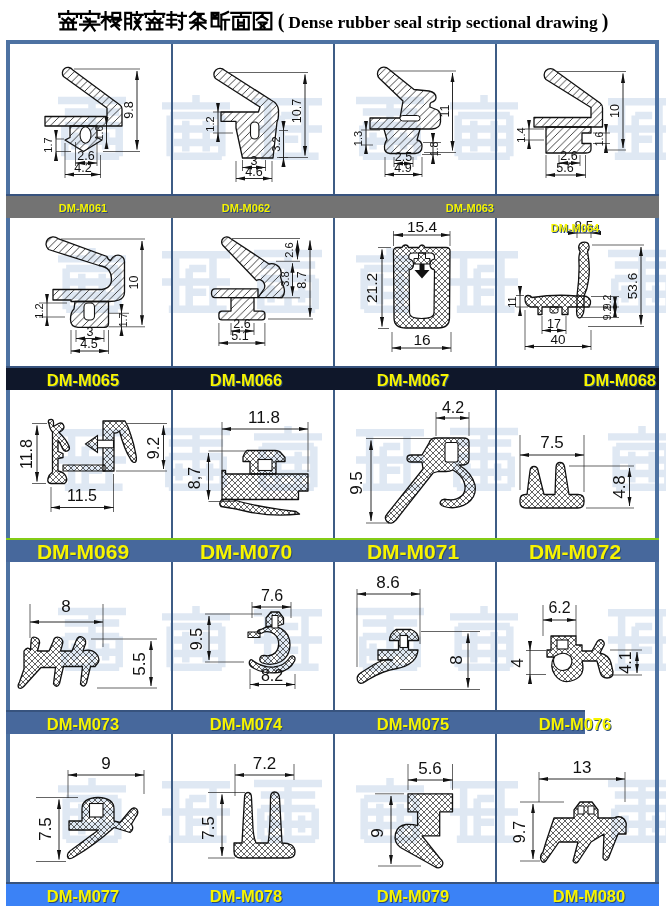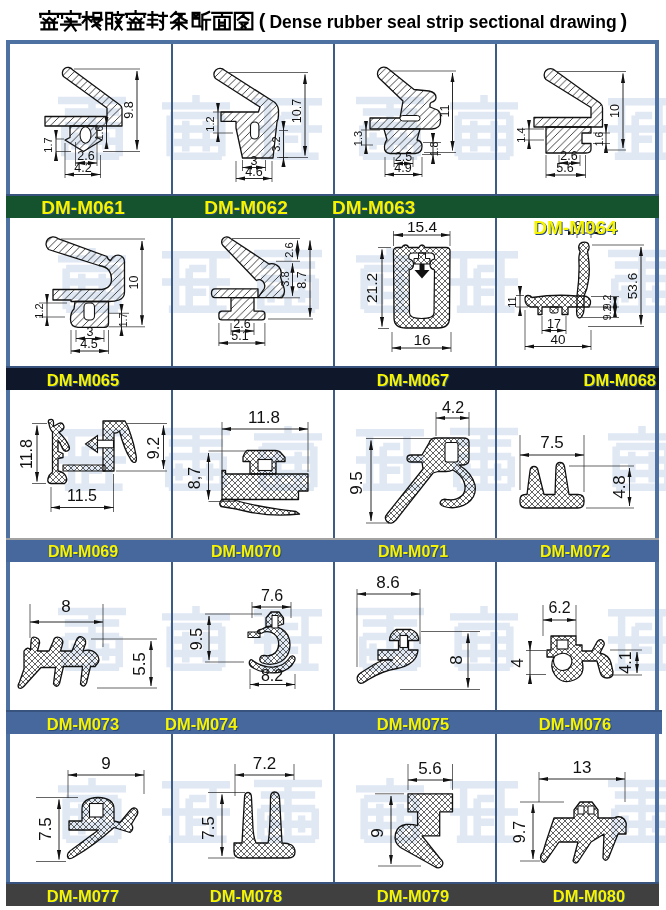--- a/index.html
+++ b/index.html
@@ -41,21 +41,21 @@
         </g>
         <g transform="translate(151.7,2) scale(0.97)">
           <path d="M2,2v14 M2,2l7,0 M9,2v14 M2,8h7 M4,4l3,3 M7,4l-4,3 M2,16h8 M12,4q4,-1 7,-3 M12,4v15 M12,9h8 M16,9v10" stroke="#000" stroke-width="2.25" fill="none" stroke-linecap="square"></path>
         </g>
         <g transform="translate(173.29999999999998,2) scale(0.97)">
           <path d="M0,2h20 M10,2v4 M2,6h16 M2,6v13 M18,6v13 M7,9v8 M13,9v8 M7,12h6 M7,15h6 M2,19h16" stroke="#000" stroke-width="2.25" fill="none" stroke-linecap="square"></path>
         </g>
         <g transform="translate(194.89999999999998,2) scale(0.97)">
           <path d="M1,2h18v17h-18z M10,4l-6,5 M9,5l6,4 M6,12h8 M8,14l4,3 M13,13l-5,4" stroke="#000" stroke-width="2.25" fill="none" stroke-linecap="square"></path>
         </g>
-      </svg></span><span style="font-family:Liberation Sans, sans-serif;font-size:17.5px;font-weight:bold;vertical-align:middle"><span style="font-size:20px"> ( </span>Dense rubber seal strip sectional drawing<span style="font-size:20px"> )</span></span></div>
+      </svg></span><span style="font-family:Liberation Serif, serif;font-size:17.5px;font-weight:bold;vertical-align:middle"><span style="font-size:20px"> ( </span>Dense rubber seal strip sectional drawing<span style="font-size:20px"> )</span></span></div>
 <svg style="position:absolute;left:0;top:0" width="666" height="910" viewBox="0 0 666 910">
     <g transform="translate(58,95) scale(0.68)">
       <path d="M0,8h100 M10,25h80 M50,8v85 M10,45h80 M10,45v45 M90,45v45 M10,68h80 M10,90h80 M25,55v25 M70,55v25" stroke="#dfe8f3" stroke-width="11" fill="none"></path>
     </g>
     <g transform="translate(162,95) scale(0.68)">
       <path d="M50,0v12 M0,16h100 M12,30h76 M12,30v60 M88,30v60 M12,50h76 M12,70h76 M12,90h76 M35,38v45 M65,38v45" stroke="#dfe8f3" stroke-width="11" fill="none"></path>
     </g>
     <g transform="translate(254,95) scale(0.68)">
       <path d="M0,10h100 M20,10v80 M75,10v80 M0,50h100 M40,30h25 M40,30v55 M40,65h25 M10,90h85" stroke="#dfe8f3" stroke-width="11" fill="none"></path>
     </g>
@@ -519,40 +519,41 @@
     <rect x="92" y="72" width="6" height="8" fill="#fff" stroke="#111" stroke-width="1"></rect>
     <line x1="43" y1="38" x2="43" y2="68" stroke="#222" stroke-width="0.7"></line>
     <line x1="129" y1="38" x2="129" y2="68" stroke="#222" stroke-width="0.7"></line>
     <line x1="43" y1="45" x2="129" y2="45" stroke="#111" stroke-width="0.9" marker-start="url(#ar)" marker-end="url(#ar)"></line>
     <text x="86" y="38.5" font-size="17" fill="#111" text-anchor="middle" font-family="Liberation Sans, sans-serif">13</text>
     <line x1="24" y1="68" x2="68" y2="68" stroke="#222" stroke-width="0.7"></line>
     <line x1="24" y1="127" x2="44" y2="127" stroke="#222" stroke-width="0.7"></line>
     <line x1="37" y1="70" x2="37" y2="125" stroke="#111" stroke-width="0.9" marker-start="url(#ar)" marker-end="url(#ar)"></line>
     <text x="29" y="98" transform="rotate(-90 29 98)" font-size="16" fill="#111" text-anchor="middle" font-family="Liberation Sans, sans-serif">9.7</text>
   </svg>
-<div style="position:absolute;left:6px;top:194px;width:653px;height:24px;background:#14532d;border-top:2px solid #37537e;color:#f7f400;font-weight:bold;font-size:19px;font-family:'Liberation Sans',sans-serif;">
+<div style="position:absolute;left:6px;top:194px;width:653px;height:24px;background:#737373;border-top:2px solid #37537e;color:#f7f400;font-weight:bold;font-size:11px;font-family:'Liberation Sans',sans-serif;">
     <div style="position:absolute;left:-4px;top:0;width:162px;height:24px;text-align:center;line-height:24px;text-shadow:1px 1px 0 #2a4a7a;">DM-M061</div>
     <div style="position:absolute;left:159px;top:0;width:162px;height:24px;text-align:center;line-height:24px;text-shadow:1px 1px 0 #2a4a7a;">DM-M062</div>
-    <div style="position:absolute;left:326px;top:0;width:162px;height:24px;text-align:left;line-height:24px;text-shadow:1px 1px 0 #2a4a7a;">DM-M063</div>
+    <div style="position:absolute;left:326px;top:0;width:162px;height:24px;text-align:right;line-height:24px;text-shadow:1px 1px 0 #2a4a7a;">DM-M063</div>
     <div style="position:absolute;left:488px;top:0;width:162px;height:24px;text-align:center;line-height:24px;text-shadow:1px 1px 0 #2a4a7a;margin-top:20px;">DM-M064</div>
   </div>
 <div style="position:absolute;left:6px;top:366px;width:653px;height:24px;background:#0f172a;border-top:2px solid #37537e;color:#f7f400;font-weight:bold;font-size:16.5px;font-family:'Liberation Sans',sans-serif;">
     <div style="position:absolute;left:-4px;top:0;width:162px;height:24px;text-align:center;line-height:24px;text-shadow:1px 1px 0 #2a4a7a;">DM-M065</div>
+    <div style="position:absolute;left:159px;top:0;width:162px;height:24px;text-align:center;line-height:24px;text-shadow:1px 1px 0 #2a4a7a;">DM-M066</div>
     <div style="position:absolute;left:326px;top:0;width:162px;height:24px;text-align:center;line-height:24px;text-shadow:1px 1px 0 #2a4a7a;">DM-M067</div>
     <div style="position:absolute;left:488px;top:0;width:162px;height:24px;text-align:right;line-height:24px;text-shadow:1px 1px 0 #2a4a7a;">DM-M068</div>
   </div>
-<div style="position:absolute;left:6px;top:538px;width:653px;height:24px;background:#47689c;border-top:2px solid #a3a3a3;color:#f7f400;font-weight:bold;font-size:16px;font-family:'Liberation Sans',sans-serif;">
+<div style="position:absolute;left:6px;top:538px;width:653px;height:24px;background:#47689c;border-top:2px solid #84cc16;color:#f7f400;font-weight:bold;font-size:21px;font-family:'Liberation Sans',sans-serif;">
     <div style="position:absolute;left:-4px;top:0;width:162px;height:24px;text-align:center;line-height:24px;text-shadow:1px 1px 0 #2a4a7a;">DM-M069</div>
     <div style="position:absolute;left:159px;top:0;width:162px;height:24px;text-align:center;line-height:24px;text-shadow:1px 1px 0 #2a4a7a;">DM-M070</div>
     <div style="position:absolute;left:326px;top:0;width:162px;height:24px;text-align:center;line-height:24px;text-shadow:1px 1px 0 #2a4a7a;">DM-M071</div>
     <div style="position:absolute;left:488px;top:0;width:162px;height:24px;text-align:center;line-height:24px;text-shadow:1px 1px 0 #2a4a7a;">DM-M072</div>
   </div>
-<div style="position:absolute;left:6px;top:710px;width:656px;height:24px;background:#47689c;border-top:2px solid #37537e;color:#f7f400;font-weight:bold;font-size:16.5px;font-family:'Liberation Sans',sans-serif;">
+<div style="position:absolute;left:6px;top:710px;width:579px;height:24px;background:#47689c;border-top:2px solid #37537e;color:#f7f400;font-weight:bold;font-size:16.5px;font-family:'Liberation Sans',sans-serif;">
     <div style="position:absolute;left:-4px;top:0;width:162px;height:24px;text-align:center;line-height:24px;text-shadow:1px 1px 0 #2a4a7a;">DM-M073</div>
-    <div style="position:absolute;left:159px;top:0;width:162px;height:24px;line-height:24px;text-shadow:1px 1px 0 #2a4a7a;">DM-M074</div>
+    <div style="position:absolute;left:159px;top:0;width:162px;height:24px;text-align:center;line-height:24px;text-shadow:1px 1px 0 #2a4a7a;">DM-M074</div>
     <div style="position:absolute;left:326px;top:0;width:162px;height:24px;text-align:center;line-height:24px;text-shadow:1px 1px 0 #2a4a7a;">DM-M075</div>
     <div style="position:absolute;left:488px;top:0;width:162px;height:24px;text-align:center;line-height:24px;text-shadow:1px 1px 0 #2a4a7a;">DM-M076</div>
   </div>
-<div style="position:absolute;left:6px;top:882px;width:653px;height:24px;background:#404040;border-top:2px solid #37537e;color:#f7f400;font-weight:bold;font-size:16.5px;font-family:'Liberation Sans',sans-serif;">
+<div style="position:absolute;left:6px;top:882px;width:653px;height:24px;background:#3b82f6;border-top:2px solid #37537e;color:#f7f400;font-weight:bold;font-size:16.5px;font-family:'Liberation Sans',sans-serif;">
     <div style="position:absolute;left:-4px;top:0;width:162px;height:24px;text-align:center;line-height:24px;text-shadow:1px 1px 0 #2a4a7a;">DM-M077</div>
     <div style="position:absolute;left:159px;top:0;width:162px;height:24px;text-align:center;line-height:24px;text-shadow:1px 1px 0 #2a4a7a;">DM-M078</div>
     <div style="position:absolute;left:326px;top:0;width:162px;height:24px;text-align:center;line-height:24px;text-shadow:1px 1px 0 #2a4a7a;">DM-M079</div>
     <div style="position:absolute;left:502px;top:0;width:162px;height:24px;text-align:center;line-height:24px;text-shadow:1px 1px 0 #2a4a7a;">DM-M080</div>
   </div>
 </body></html>

